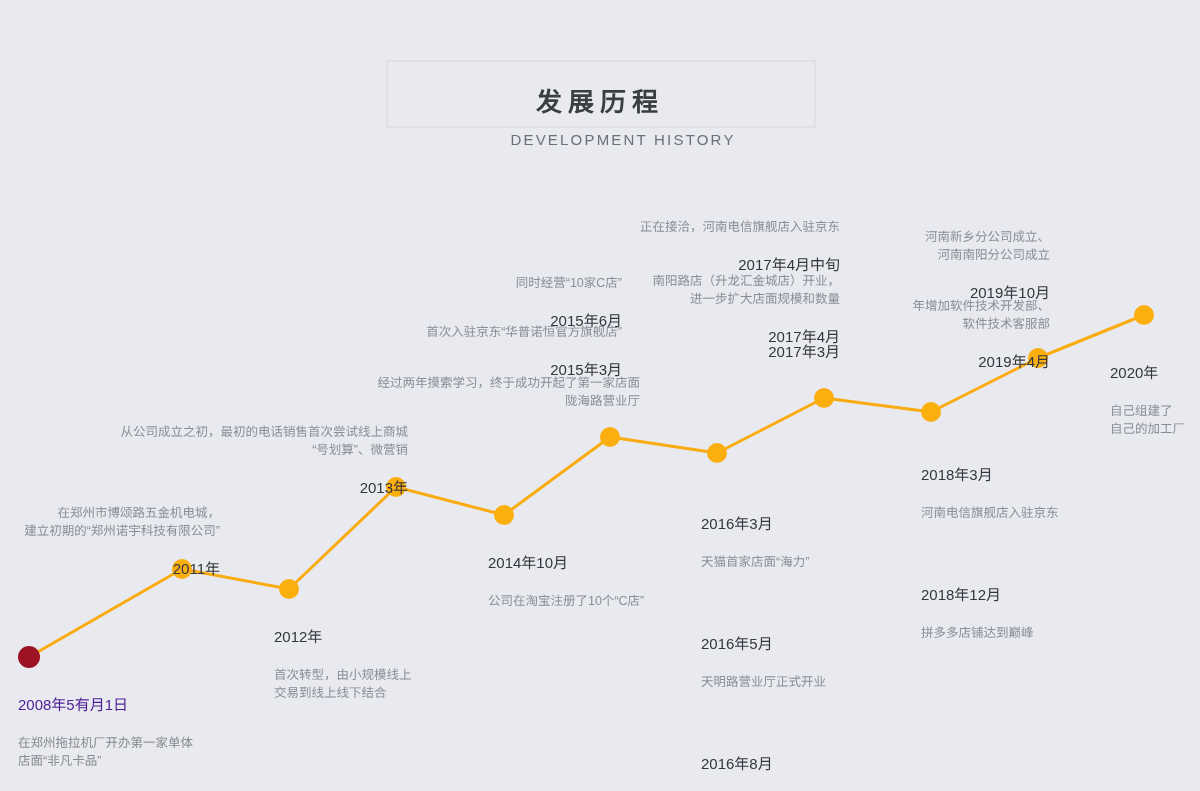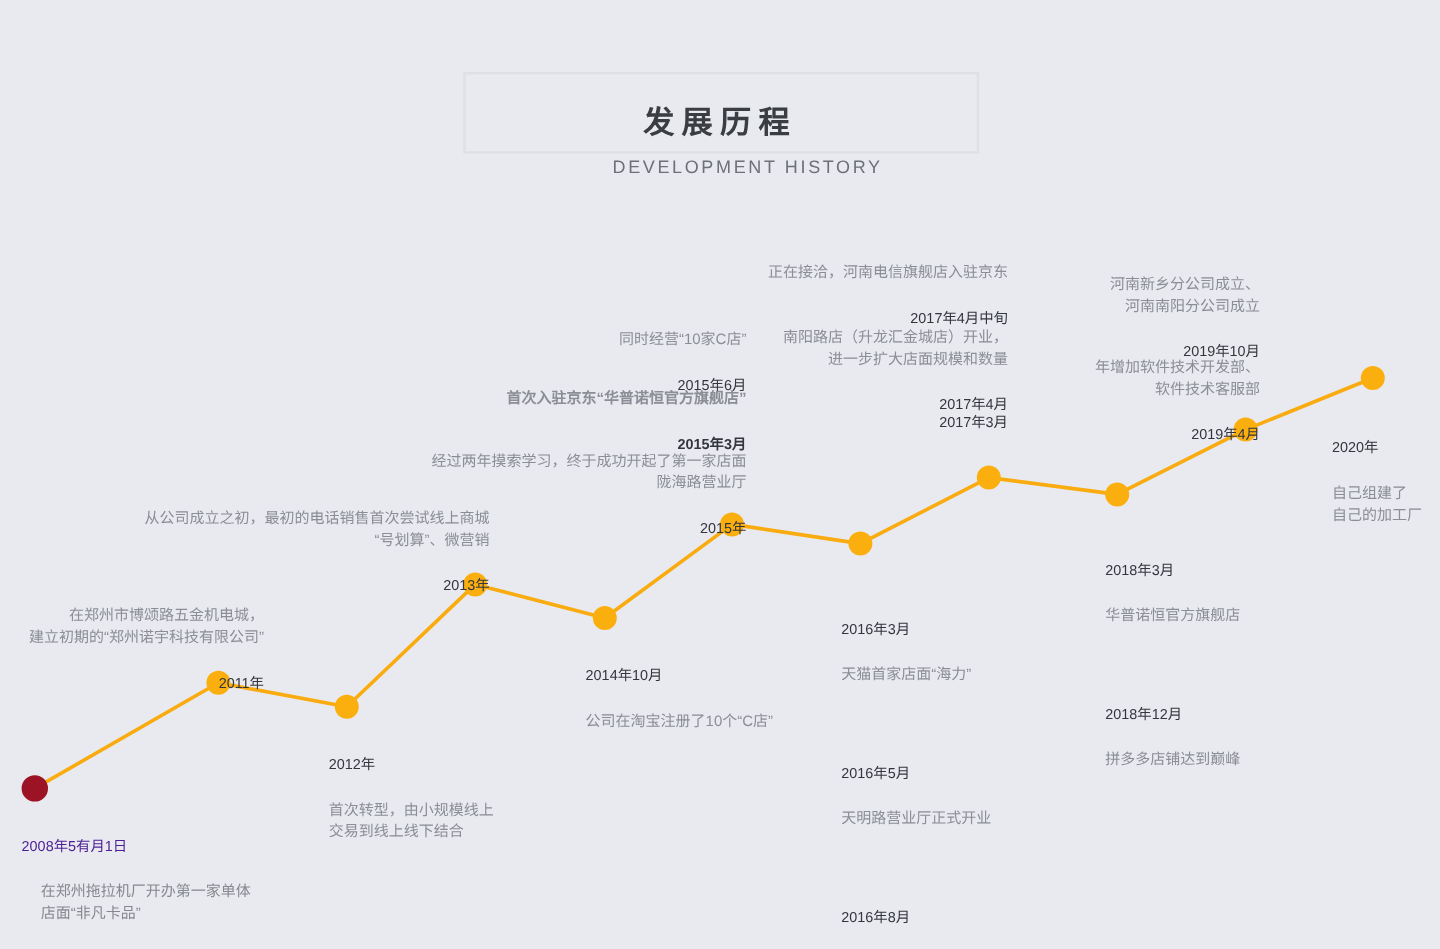--- a/index.html
+++ b/index.html
@@ -69,33 +69,33 @@
     height: 791px;
   }
 
   
   .lbl {
     position: absolute;
     line-height: 17px;
     white-space: pre-line;
   }
   .lbl .year {
-    font-size: 12px;
+    font-size: 15px;
     color: #33363c;
     line-height: 24px;
     display: block;
   }
   .lbl .desc {
     font-size: 12.5px;
     color: #8b8e96;
     line-height: 18px;
     display: block;
   }
   .lbl.start .year { color: #4c1d95; }
-  .lbl.start .desc { color: #86898f; margin-left: 16px; }
+  .lbl.start .desc { color: #86898f; }
 
   .lbl.ar { text-align: right; }
   .lbl.al { text-align: left; }
 
   .group .entry { margin-bottom: 10px; }
   .group .entry:last-child { margin-bottom: 0; }
 </style>
 </head>
 <body>
 
@@ -148,28 +148,27 @@
 
   <div class="lbl al" style="left:488px; top:534px; width:250px;">
     <span class="year">2014年10月</span>
     <span class="desc">公司在淘宝注册了10个“C店”</span>
   </div>
 
   <div class="lbl ar" style="left:300px; top:257px; width:322px;">
     <span class="desc">同时经营“10家C店”</span>
     <span class="year">2015年6月</span>
   </div>
-  <div class="lbl ar" style="left:300px; top:306px; width:322px;font-weight:bold;">
+  <div class="lbl ar" style="left:300px; top:306px; width:322px;">
     <span class="desc">首次入驻京东“华普诺恒官方旗舰店”</span>
     <span class="year">2015年3月</span>
   </div>
-  <div class="lbl ar" style="left:300px; top:358px; width:322px;">
+  <div class="lbl ar" style="left:318px; top:358px; width:322px;font-family:Liberation Mono, monospace;">
     <span class="desc">经过两年摸索学习，终于成功开起了第一家店面
 陇海路营业厅</span>
-    <span class="year">2015年</span>
   </div>
 
   <div class="lbl al group" style="left:701px; top:478px; width:300px;">
     <div class="entry">
       <span class="year">2016年3月</span>
       <span class="desc">天猫首家店面“海力”</span>
     </div>
     <div class="entry">
       <span class="year">2016年5月</span>
       <span class="desc">天明路营业厅正式开业</span>
@@ -191,21 +190,21 @@
 进一步扩大店面规模和数量</span>
     <span class="year">2017年4月</span>
   </div>
   <div class="lbl ar" style="left:560px; top:323px; width:280px;">
     <span class="year">2017年3月</span>
   </div>
 
   <div class="lbl al group" style="left:921px; top:429px; width:270px;">
     <div class="entry">
       <span class="year">2018年3月</span>
-      <span class="desc">华普诺恒官方旗舰店</span>
+      <span class="desc">河南电信旗舰店入驻京东</span>
     </div>
     <div class="entry">
       <span class="year">2018年12月</span>
       <span class="desc">拼多多店铺达到巅峰</span>
     </div>
   </div>
 
   <div class="lbl ar" style="left:800px; top:211px; width:250px;">
     <span class="desc">河南新乡分公司成立、
 河南南阳分公司成立</span>

